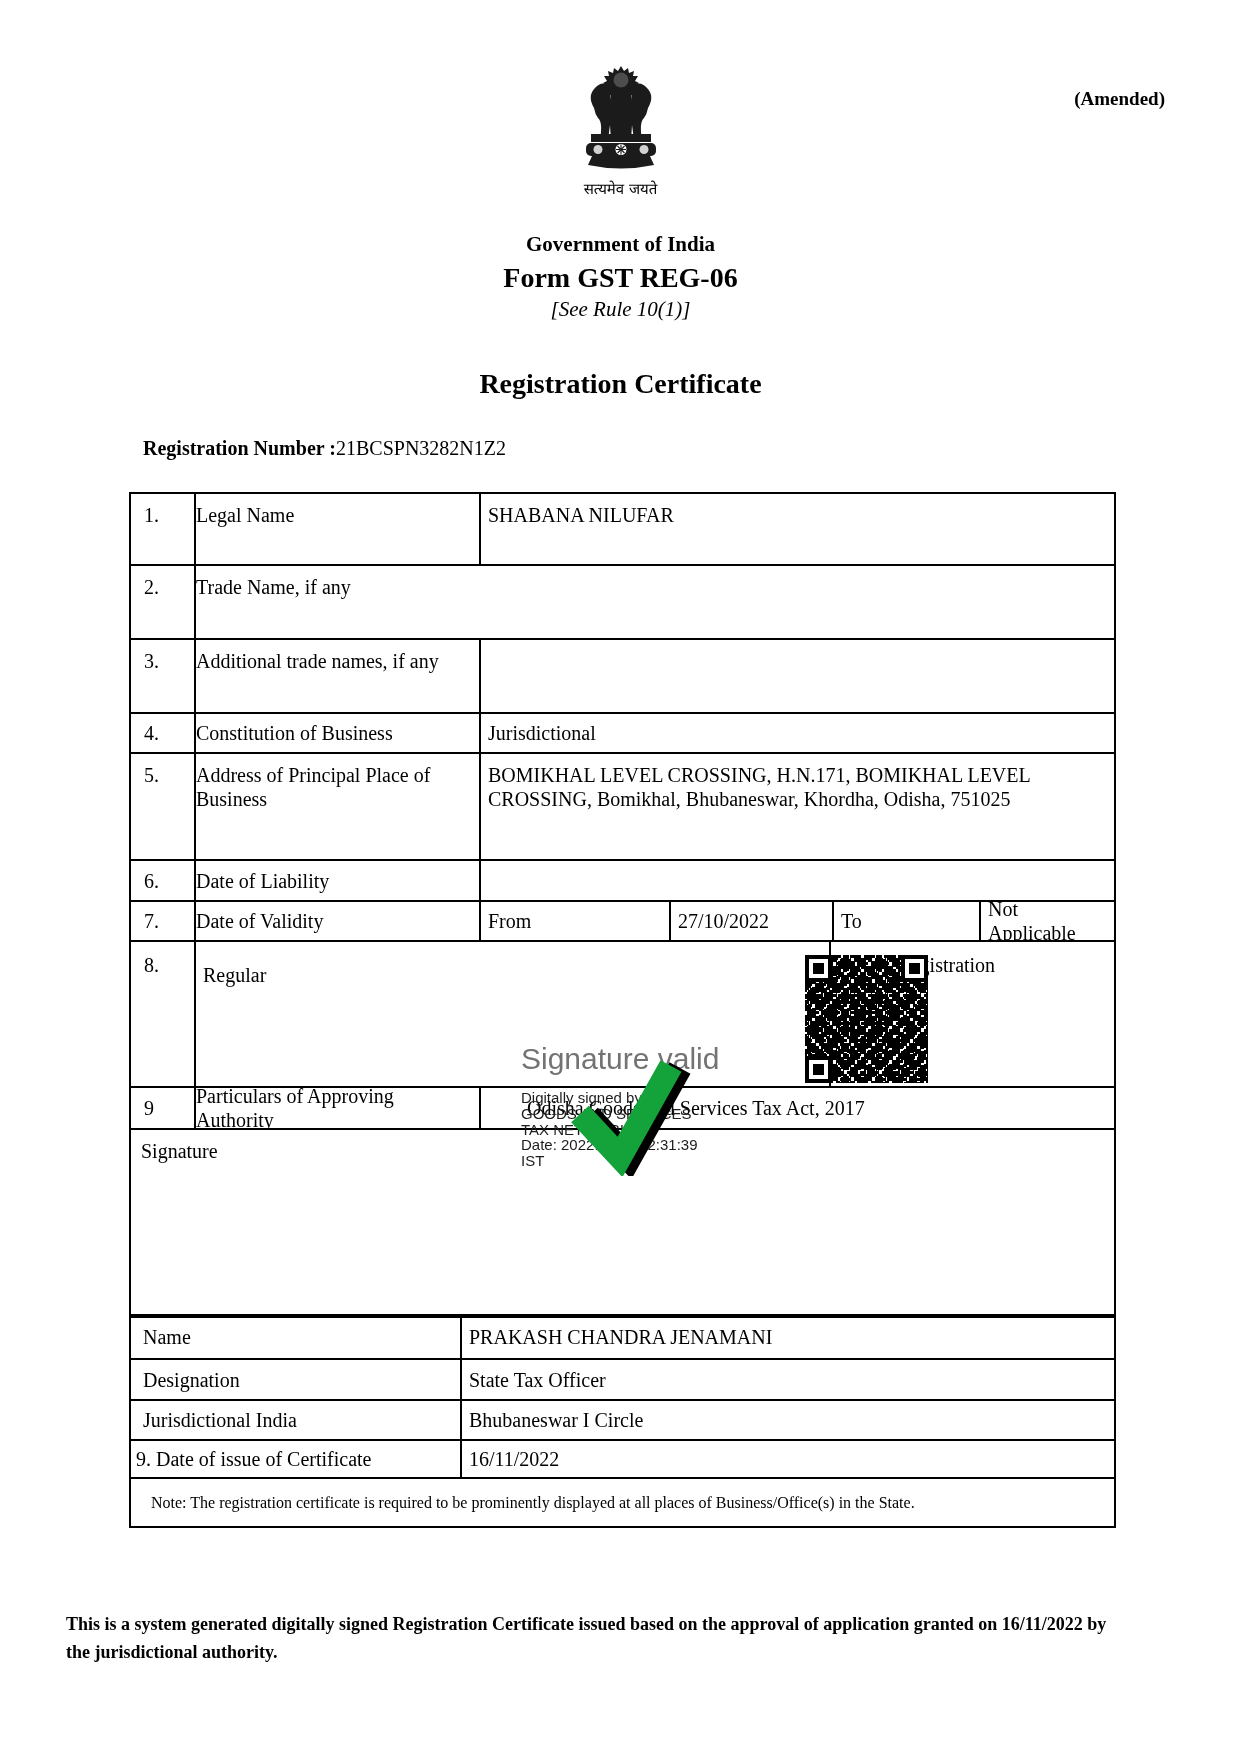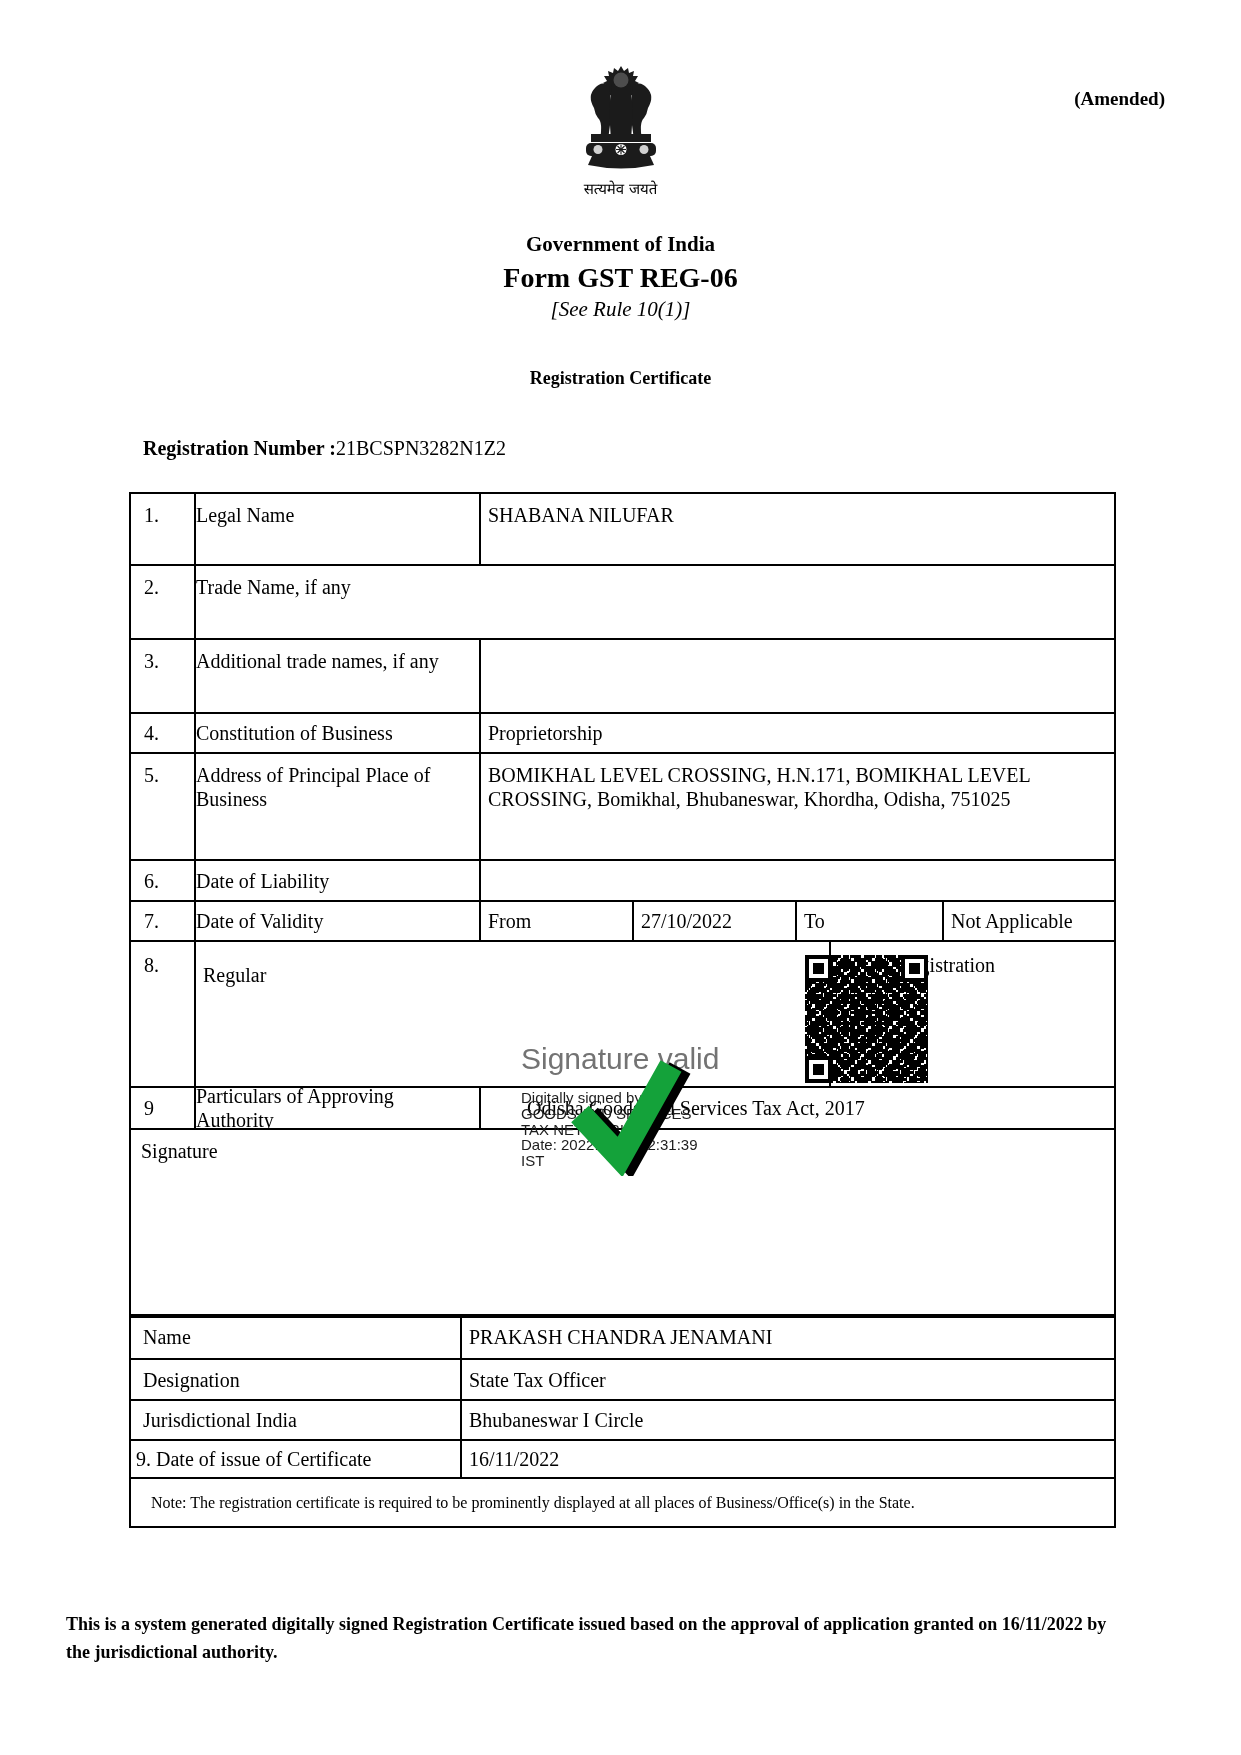--- a/index.html
+++ b/index.html
@@ -11,36 +11,36 @@
   .abs{position:absolute;}
   .centered{left:0;right:0;text-align:center;}
 
   
   .amended{top:88px;right:76px;font-size:19px;font-weight:bold;}
   .emblem-wrap{top:64px;}
   .motto{top:178px;font-size:15px;font-family:"DejaVu Sans","Liberation Sans",sans-serif;}
   .gov-title{top:232px;font-size:21px;font-weight:bold;}
   .form-title{top:262px;font-size:28px;font-weight:bold;}
   .rule-ref{top:297px;font-size:21px;font-style:italic;}
-  .cert-title{top:368px;font-size:18px;font-weight:bold;}
+  .cert-title{top:368px;font-size:28px;font-weight:bold;}
   .regnum{top:437px;left:143px;font-size:20px;}
   .regnum b{font-weight:bold;}
 
   
   .t{position:absolute;left:129px;width:983px;border:2px solid #000;background:transparent;box-sizing:content-box;}
   .tr{display:flex;border-bottom:2px solid #000;box-sizing:border-box;}
   .tr:last-child{border-bottom:none;}
   .td{border-left:2px solid #000;box-sizing:border-box;font-size:20px;line-height:1.2;
       display:flex;align-items:flex-start;padding:9px 6px 0 7px;overflow:hidden;}
   .td:first-child{border-left:none;}
   .c-num{flex:0 0 63px;padding-left:13px;}
   .c-label{flex:0 0 285px;padding-left:0;}
   .c-val{flex:1;}
   .c-from{flex:0 0 153px;}
-  .c-date{flex:0 0 163px;}
+  .c-date{flex:0 0 163px;margin-left:37px;}
   .c-to{flex:0 0 147px;}
   .c-na{flex:1;}
   .vc .td{align-items:center;padding-top:0;}
   .t2-label{flex:0 0 329px;padding-left:12px;}
   .t2-val{flex:1;}
   .sig-cell{border-left:none;flex:1;padding-left:10px;}
   .note-cell{font-size:16px;padding-left:20px;}
   .approving-val{padding-left:46px;}
   .type-label{padding-top:11px;}
   .type-val{padding-top:21px;}
@@ -116,21 +116,21 @@
       <div class="td c-label">Trade Name, if any</div>
     </div>
     <div class="tr" style="height:74px">
       <div class="td c-num">3.</div>
       <div class="td c-label">Additional trade names, if any</div>
       <div class="td c-val"></div>
     </div>
     <div class="tr vc" style="height:40px">
       <div class="td c-num">4.</div>
       <div class="td c-label">Constitution of Business</div>
-      <div class="td c-val">Proprietorship</div>
+      <div class="td c-val">Jurisdictional</div>
     </div>
     <div class="tr" style="height:107px">
       <div class="td c-num">5.</div>
       <div class="td c-label">Address of Principal Place of Business</div>
       <div class="td c-val">BOMIKHAL LEVEL CROSSING, H.N.171, BOMIKHAL LEVEL CROSSING, Bomikhal, Bhubaneswar, Khordha, Odisha, 751025</div>
     </div>
     <div class="tr vc" style="height:41px">
       <div class="td c-num">6.</div>
       <div class="td c-label">Date of Liability</div>
       <div class="td c-val"></div>

